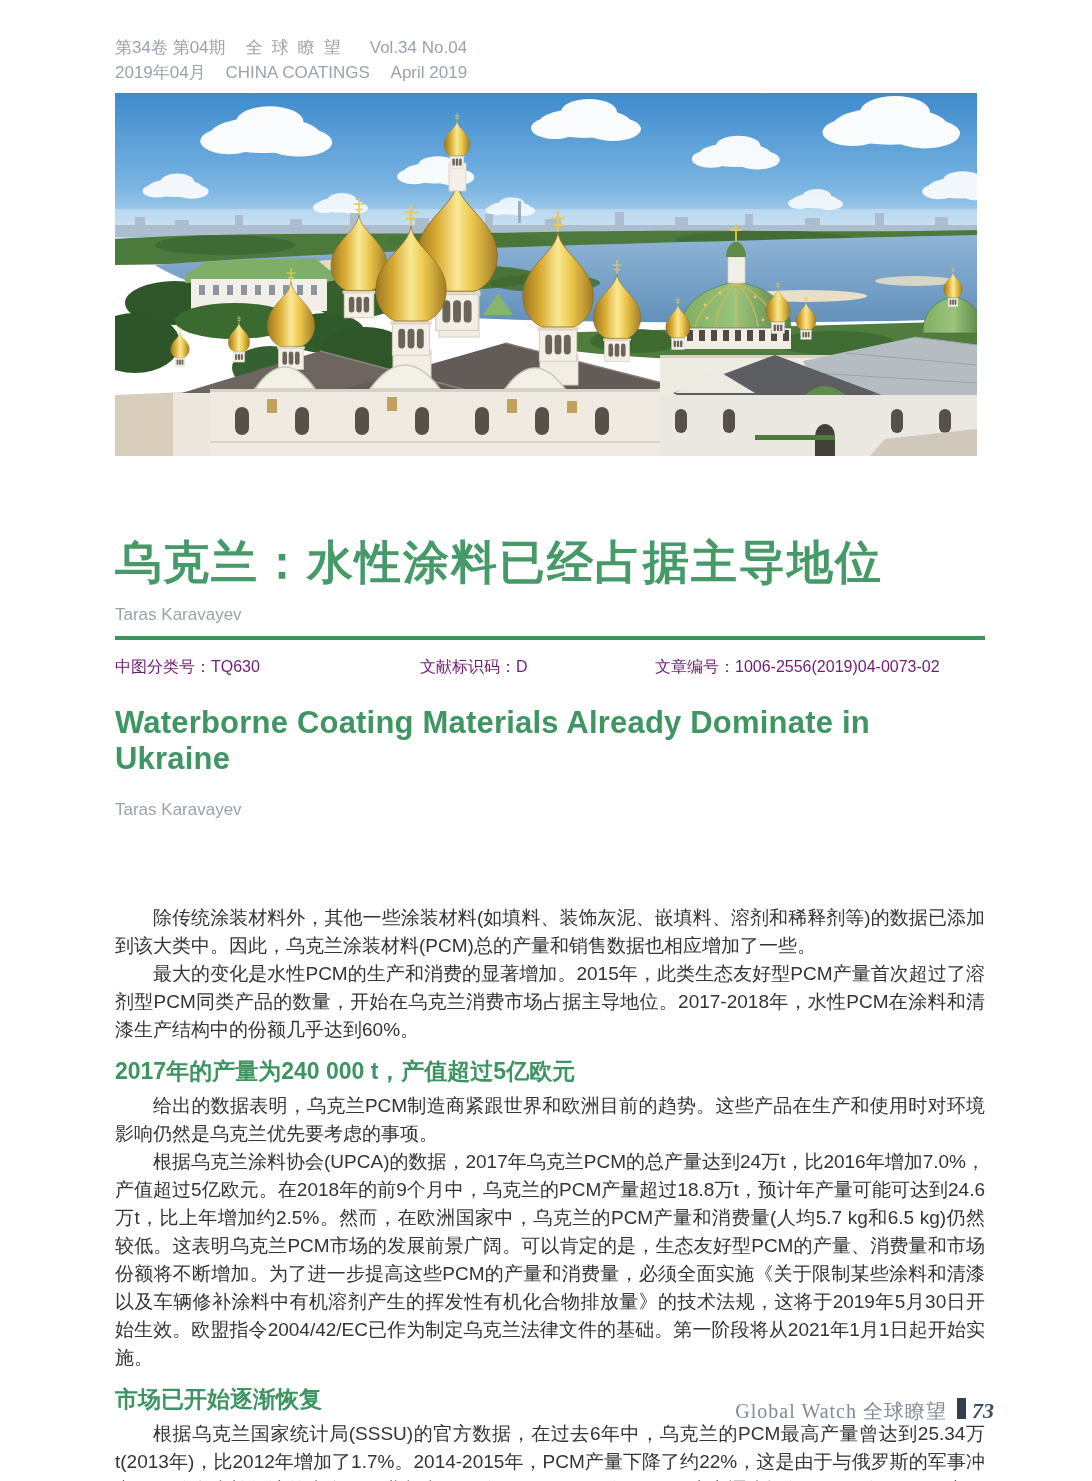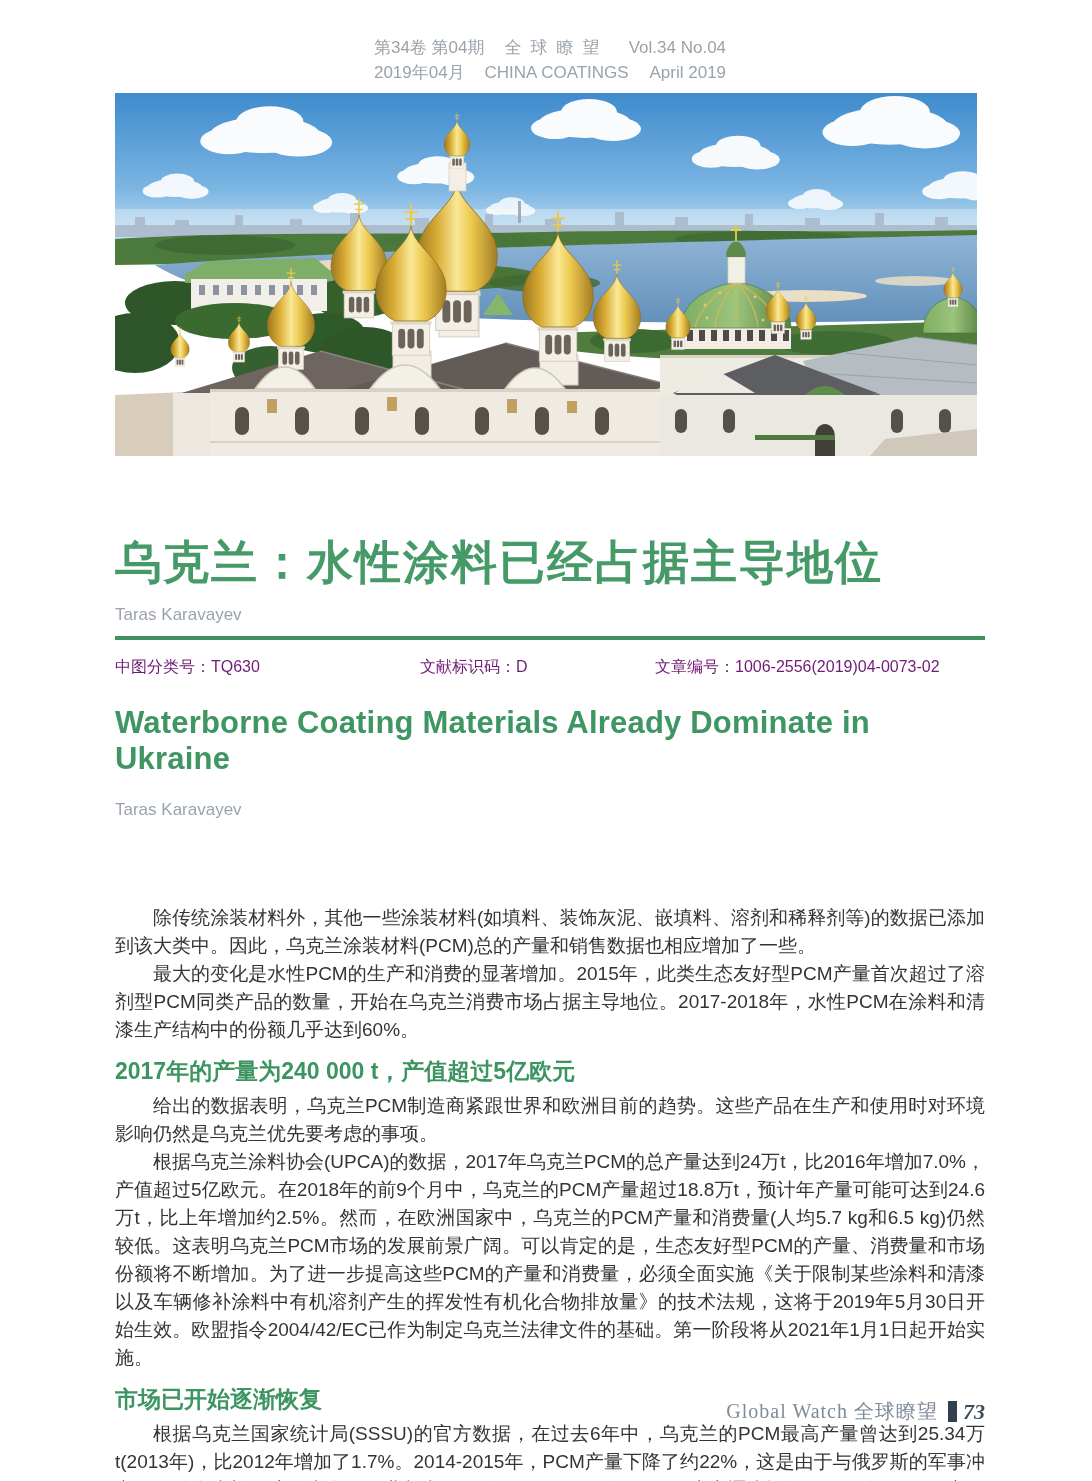--- a/index.html
+++ b/index.html
@@ -1,21 +1,21 @@
 <!DOCTYPE html>
 <html><head>
 <meta charset="utf-8">
 <style>
   html,body{margin:0;padding:0;background:#ffffff;}
   .page{position:relative;width:1092px;height:1481px;background:#ffffff;overflow:hidden;
         font-family:"Liberation Sans","DejaVu Sans",sans-serif;color:#333;}
   .col{margin-left:115px;width:870px;}
 
   
-  .hdr{display:flex;justify-content:center;padding-top:36px;color:#9aa3ab;font-size:17px;line-height:1.45;}
+  .hdr{display:flex;justify-content:flex-start;padding-top:36px;color:#9aa3ab;font-size:17px;line-height:1.45;}
   .hdr .c{text-align:center;}
   .hdr .r{text-align:right;}
   .jzh{letter-spacing:9px;}
   .doi{margin-top:6px;font-family:"Liberation Serif","DejaVu Serif",serif;color:#242424;font-size:17.5px;}
 
   
   .photo{display:block;margin-top:8px;width:862px;height:363px;}
 
   
   .title-zh{margin-top:80px;font-size:46px;font-weight:bold;color:#459a68;letter-spacing:2px;line-height:1.15;}
@@ -26,21 +26,21 @@
   .meta .m2{width:235px;}
   .title-en{margin-top:27px;font-size:31px;font-weight:bold;color:#3f9663;letter-spacing:0.2px;}
   .author2{margin-top:23px;color:#9aa3ab;font-size:17px;}
 
   
   .body{margin-top:84px;font-size:19px;line-height:28px;color:#343434;text-align:justify;}
   .body p{margin:0;text-indent:2em;}
   .h-green{font-size:23px;font-weight:bold;color:#3c9560;margin:13px 0 7px 0;text-indent:0;}
 
   
-  .footer{position:absolute;top:1398px;right:107px;display:flex;align-items:center;
+  .footer{position:absolute;top:1398px;right:98px;display:flex;
           font-family:"Liberation Serif","DejaVu Serif",serif;color:#7e8b99;font-size:20px;letter-spacing:1px;}
   .footer .bar{width:9px;height:21px;background:#31404f;margin:0 6px 0 10px;}
   .footer .pg{font-style:italic;font-weight:bold;color:#3c4c5c;font-size:22px;letter-spacing:0;}
 </style>
 </head>
 <body>
 
 <div class="page">
 
   <div class="col hdr">

